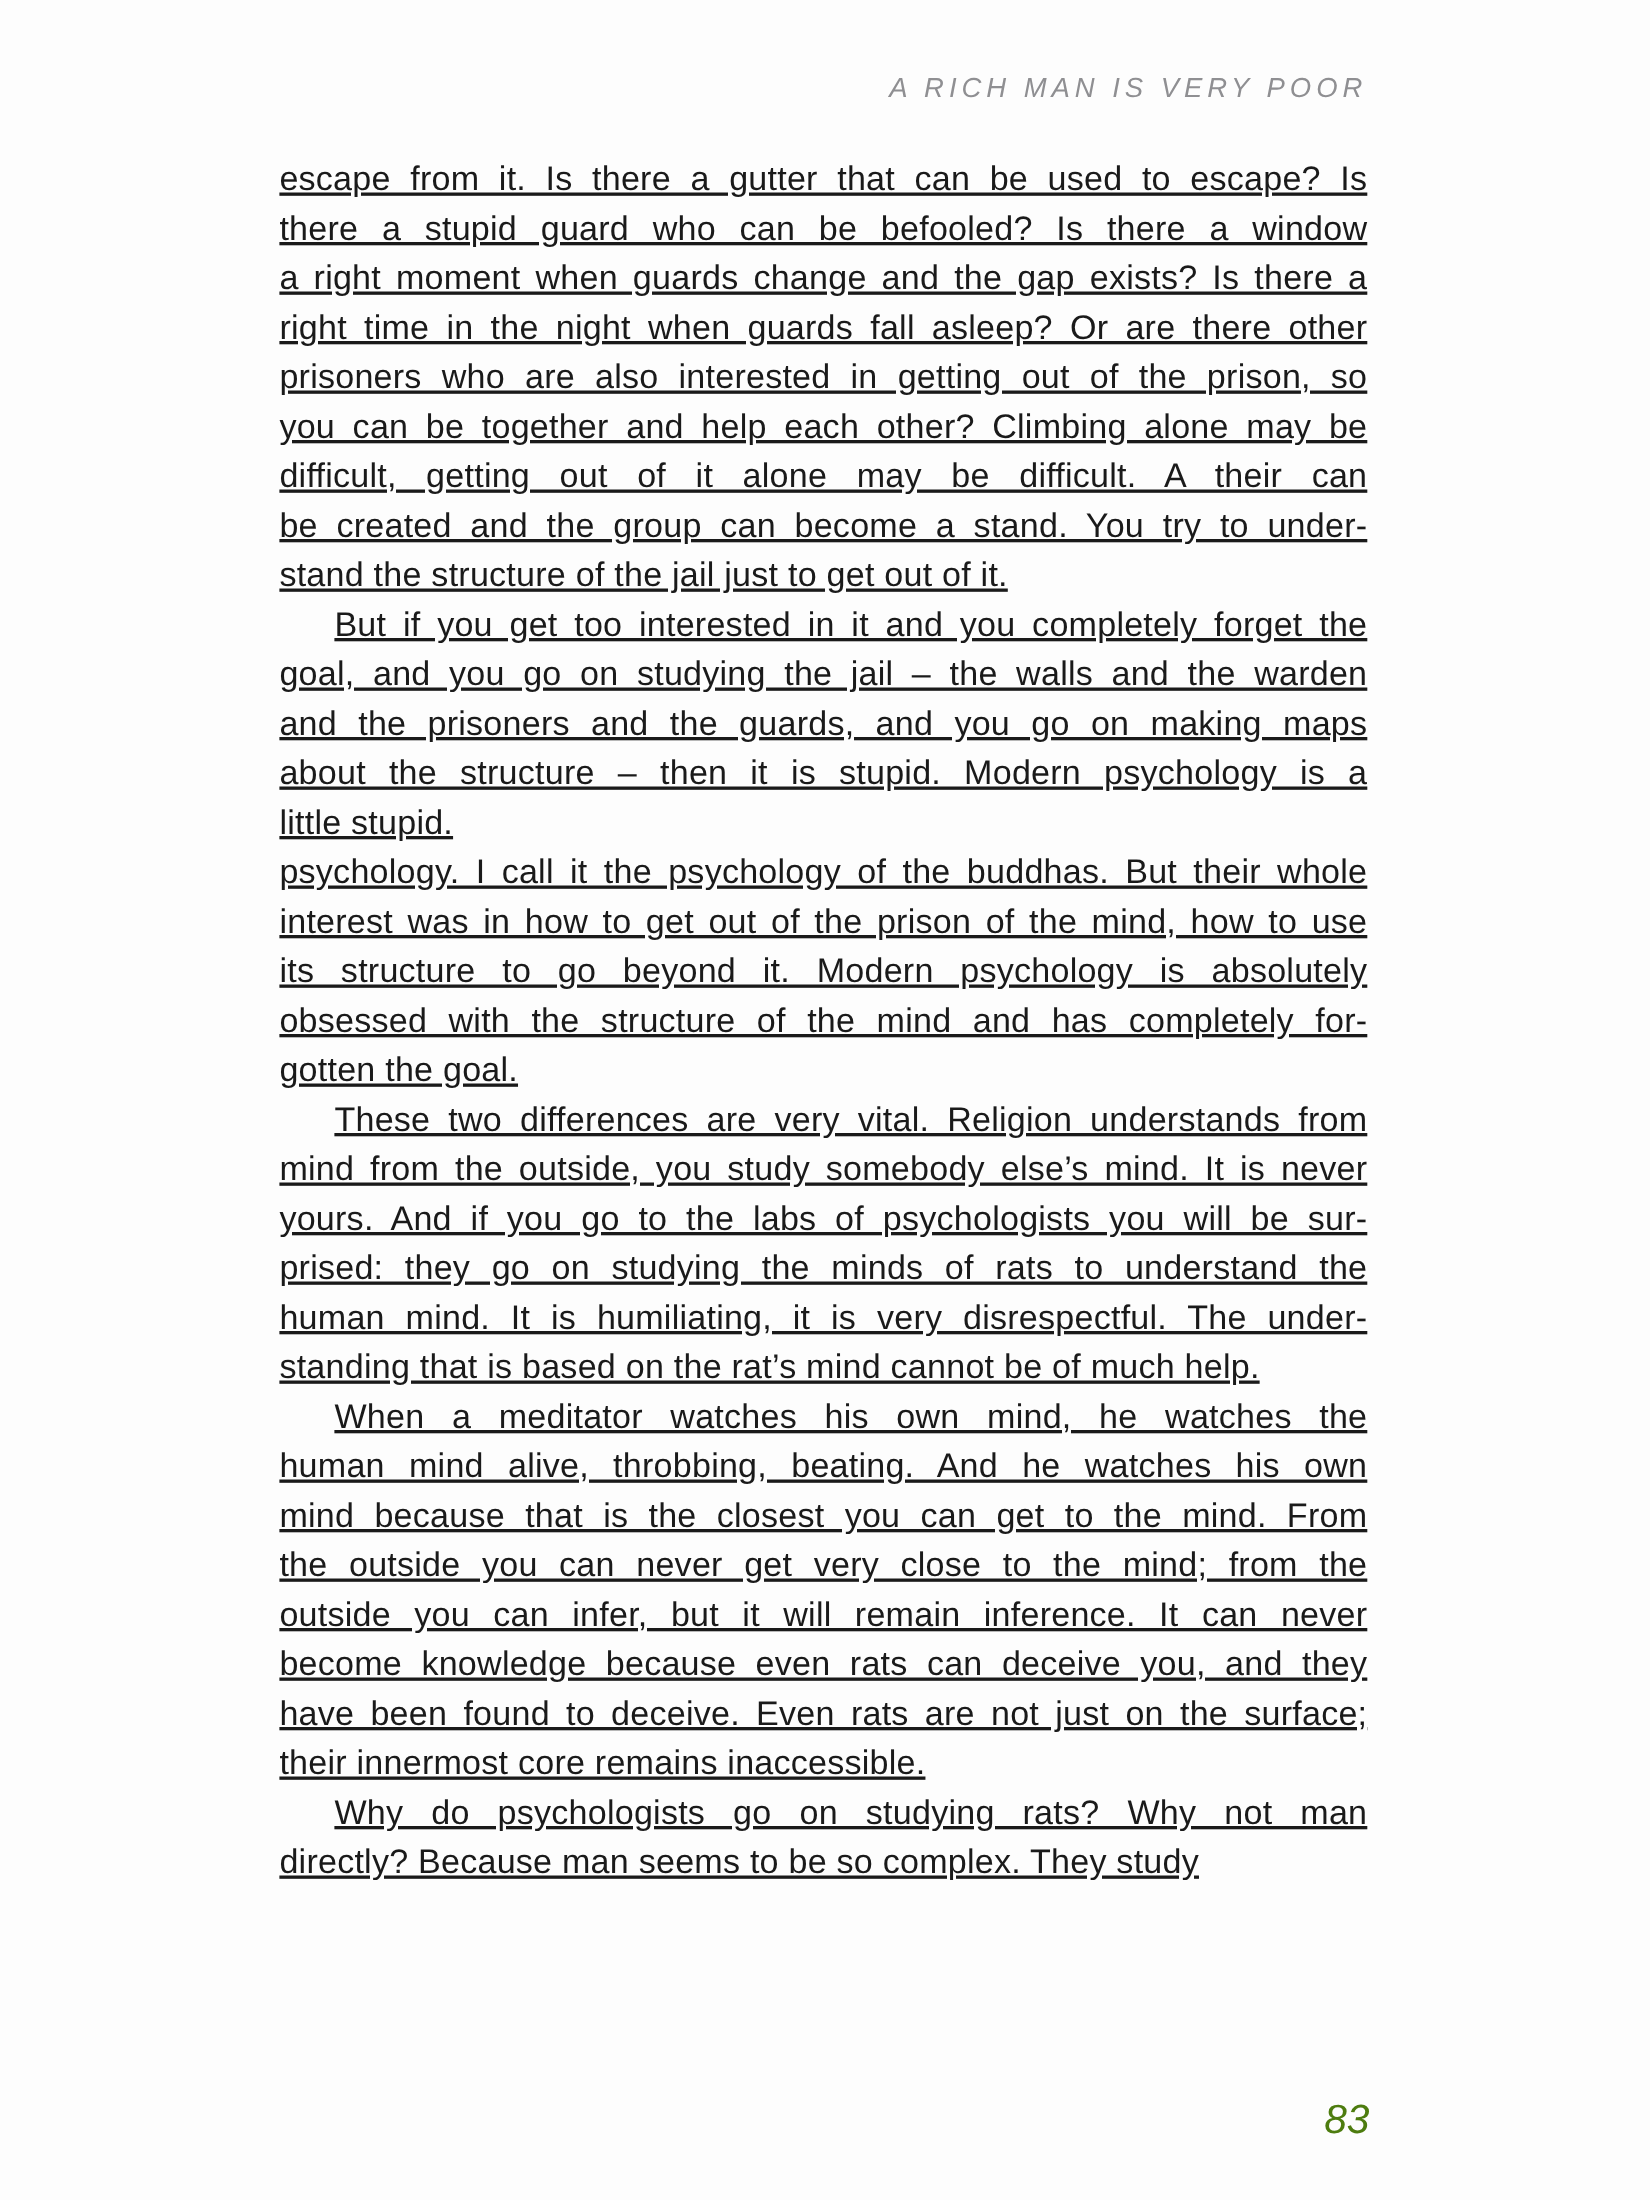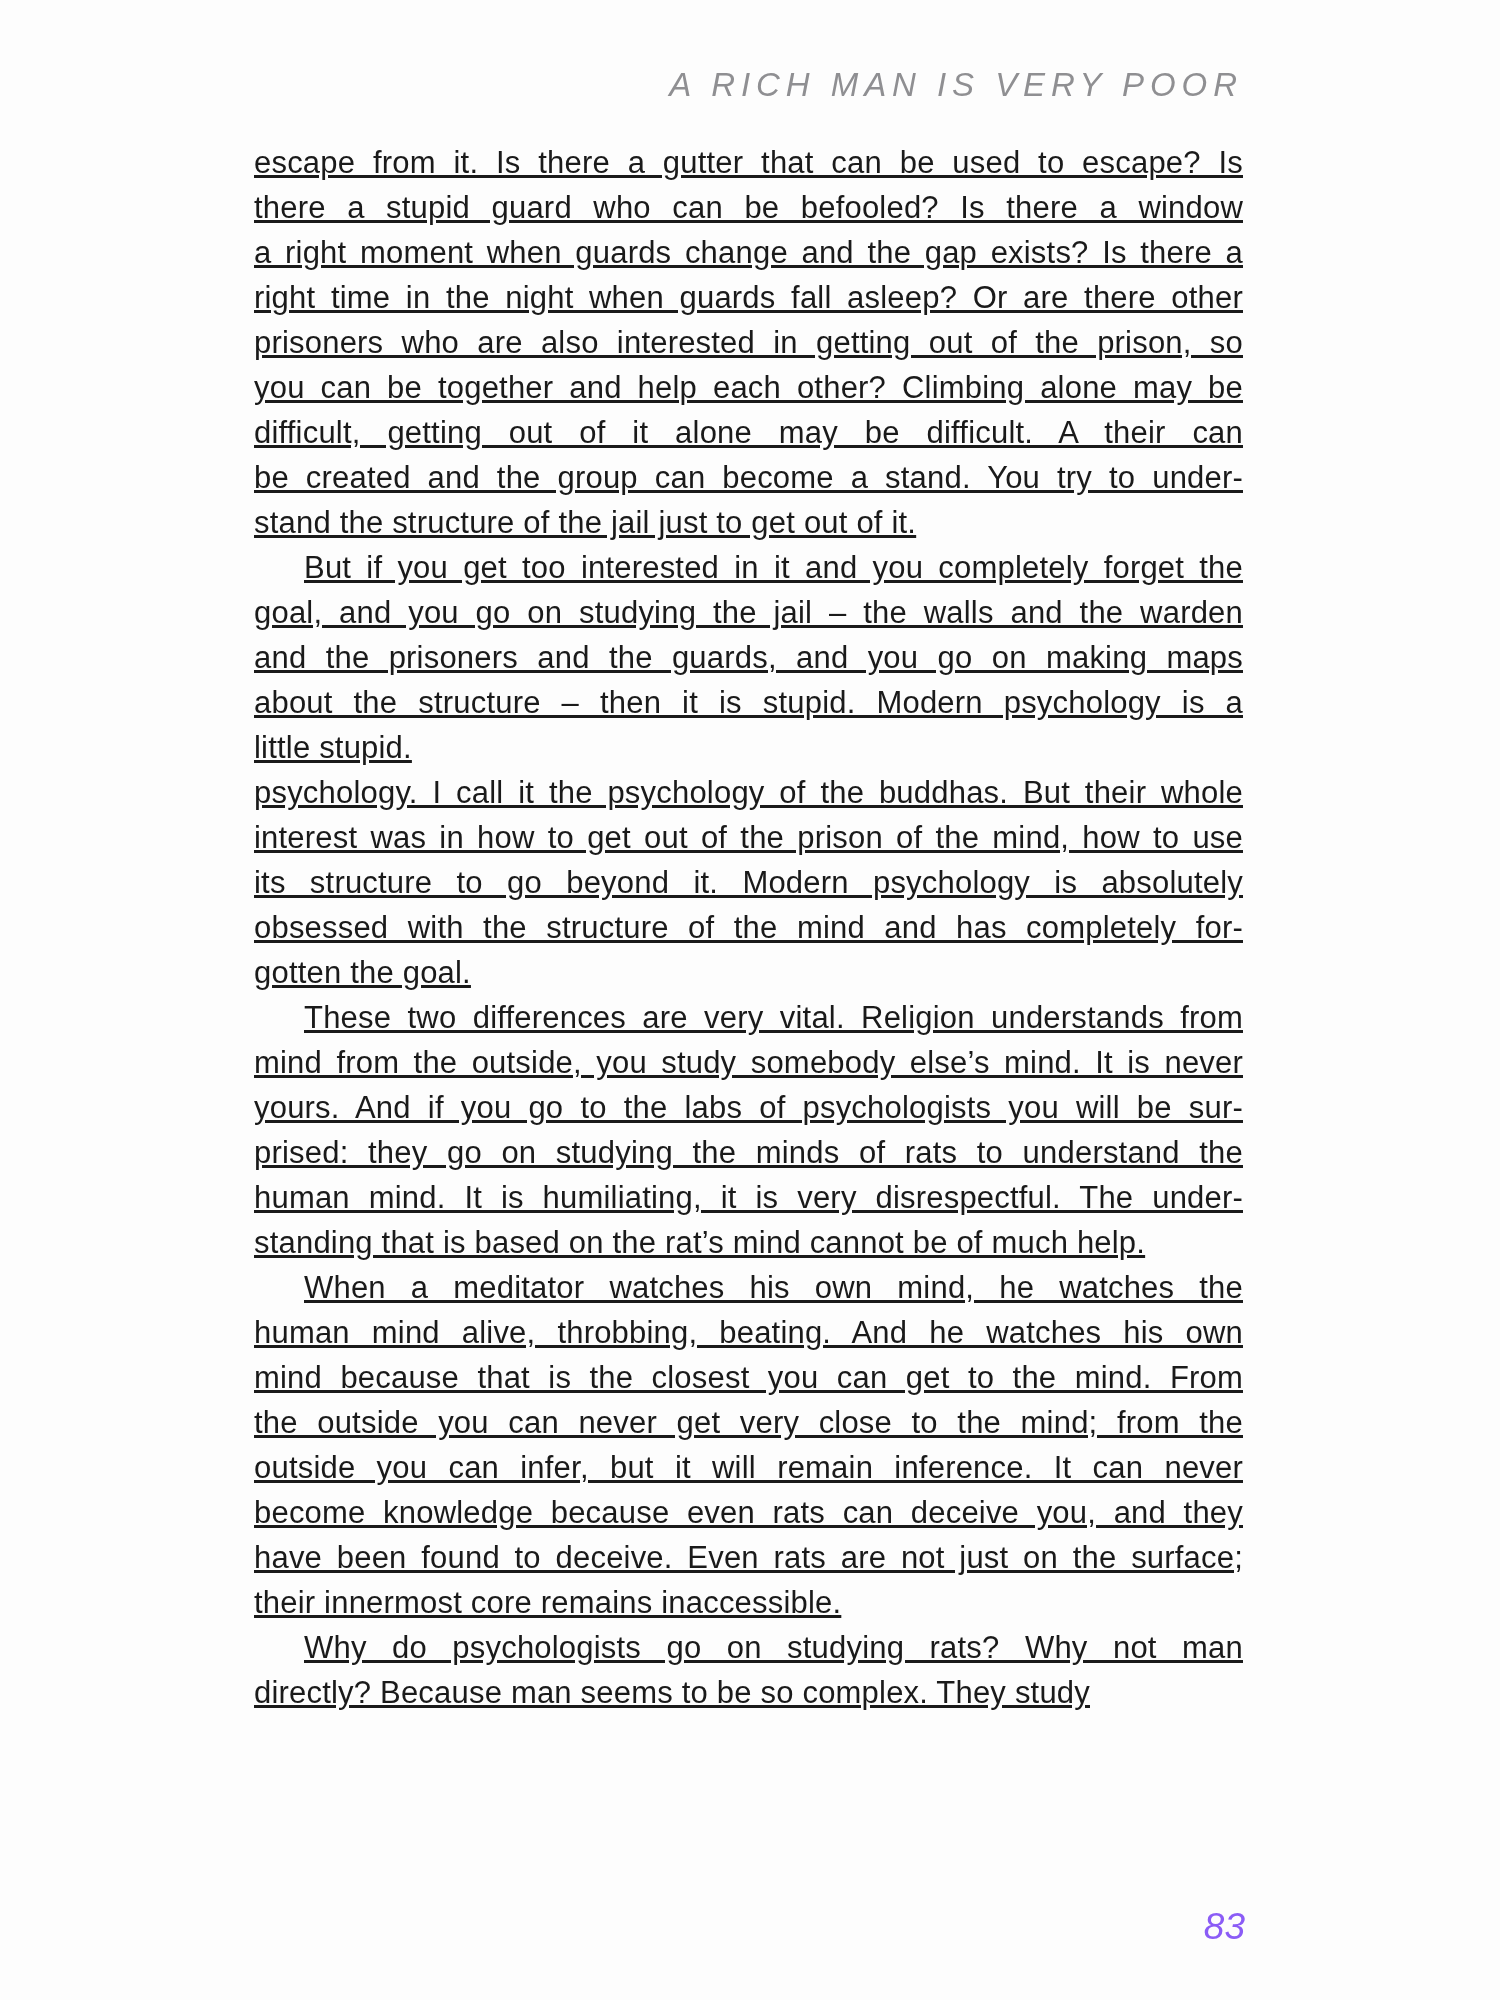--- a/index.html
+++ b/index.html
@@ -13,21 +13,21 @@
     height: 2000px;
     background: #fdfdfd;
     font-family: "Liberation Sans", sans-serif;
     color: #1a1a1a;
     overflow: hidden;
   }
   .running-head {
     position: absolute;
     top: 66px;
     right: 257px;
-    font-size: 33px;
+    font-size: 25px;
     font-style: italic;
     letter-spacing: 0.18em;
     color: #8f8f92;
     white-space: nowrap;
   }
   .text-block {
     position: absolute;
     left: 254px;
     top: 140px;
     width: 989px;
@@ -50,21 +50,21 @@
   }
   .line.last {
     text-align-last: left;
   }
   .page-number {
     position: absolute;
     top: 1906px;
     right: 255px;
     font-size: 37px;
     font-style: italic;
-    color: #8b5cf6;
+    color: #4d7c0f;
   }
 </style>
 </head>
 <body>
 
 <div class="page">
 
   <div class="running-head">A RICH MAN IS VERY POOR</div>
 
   <main class="text-block">

